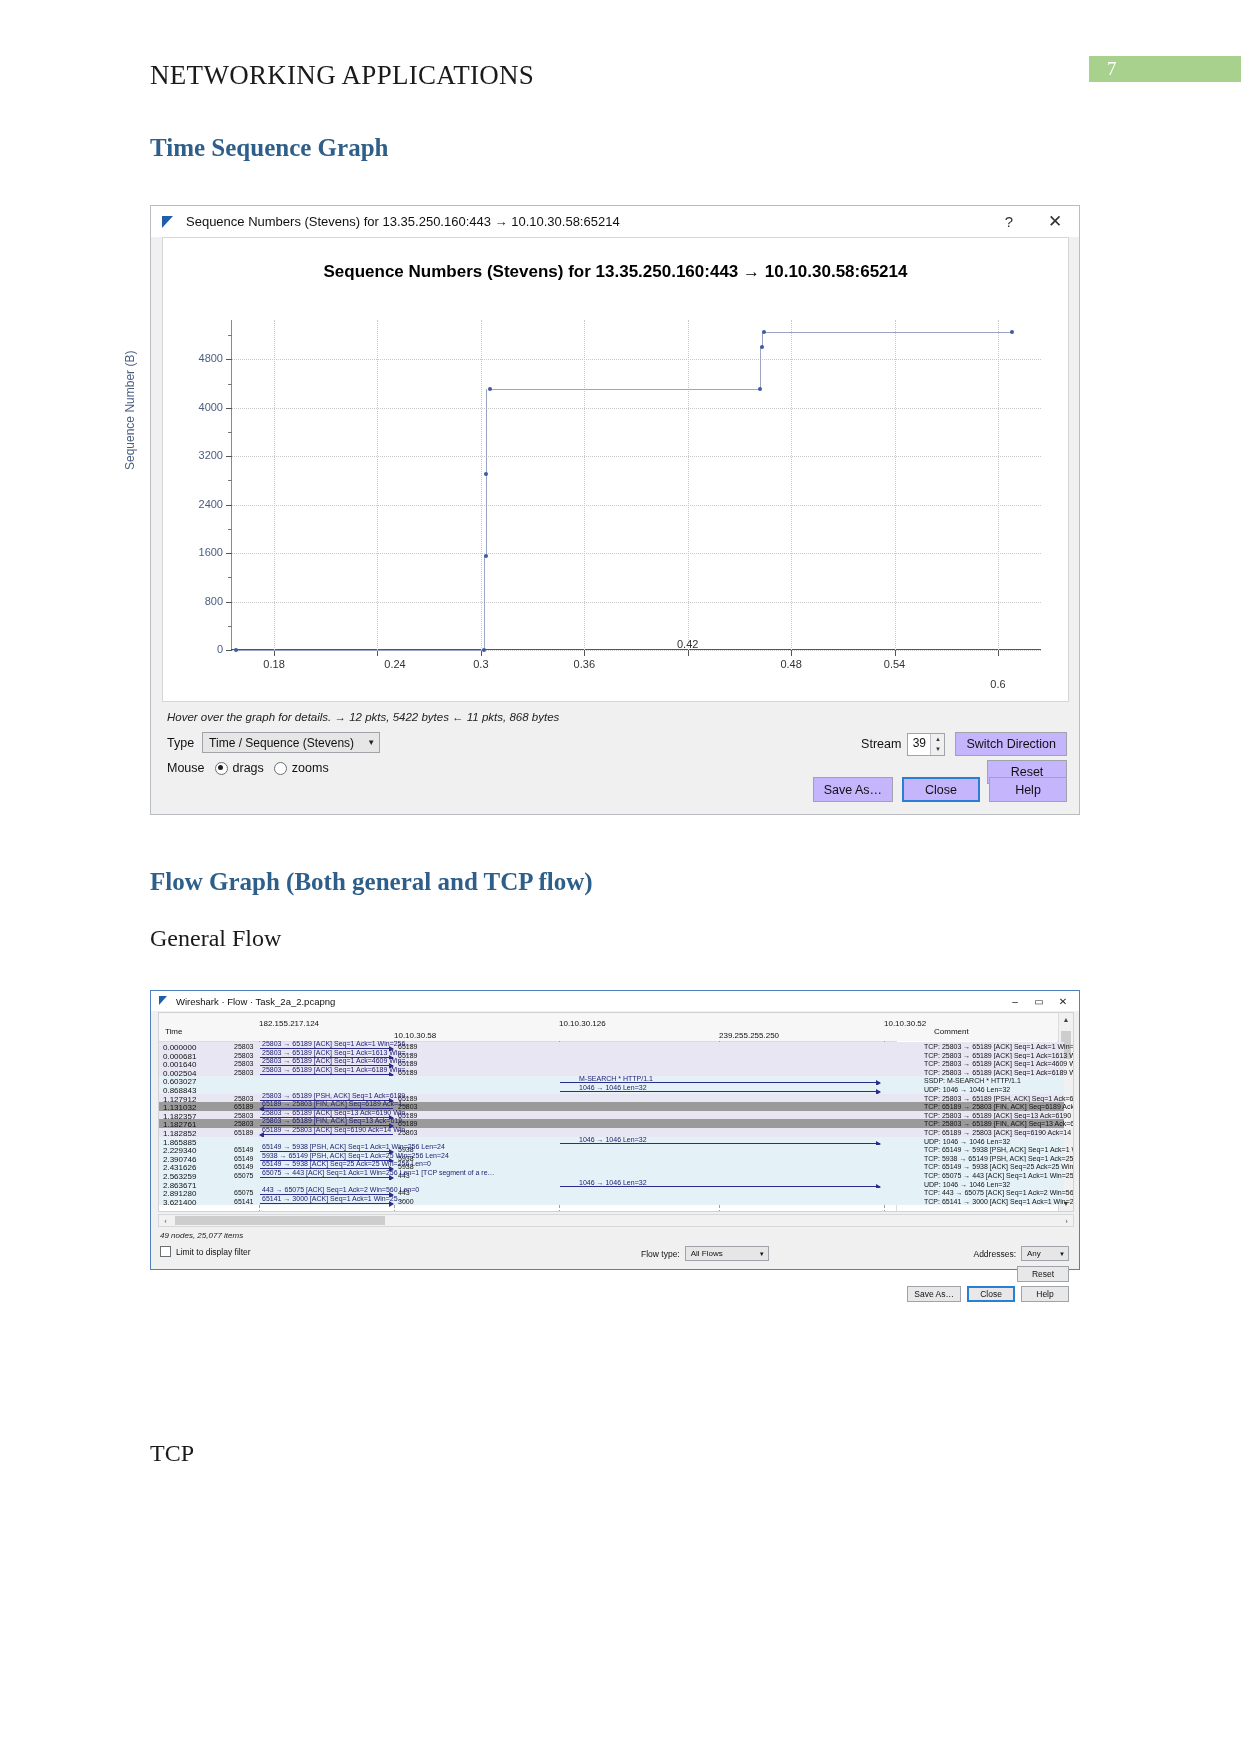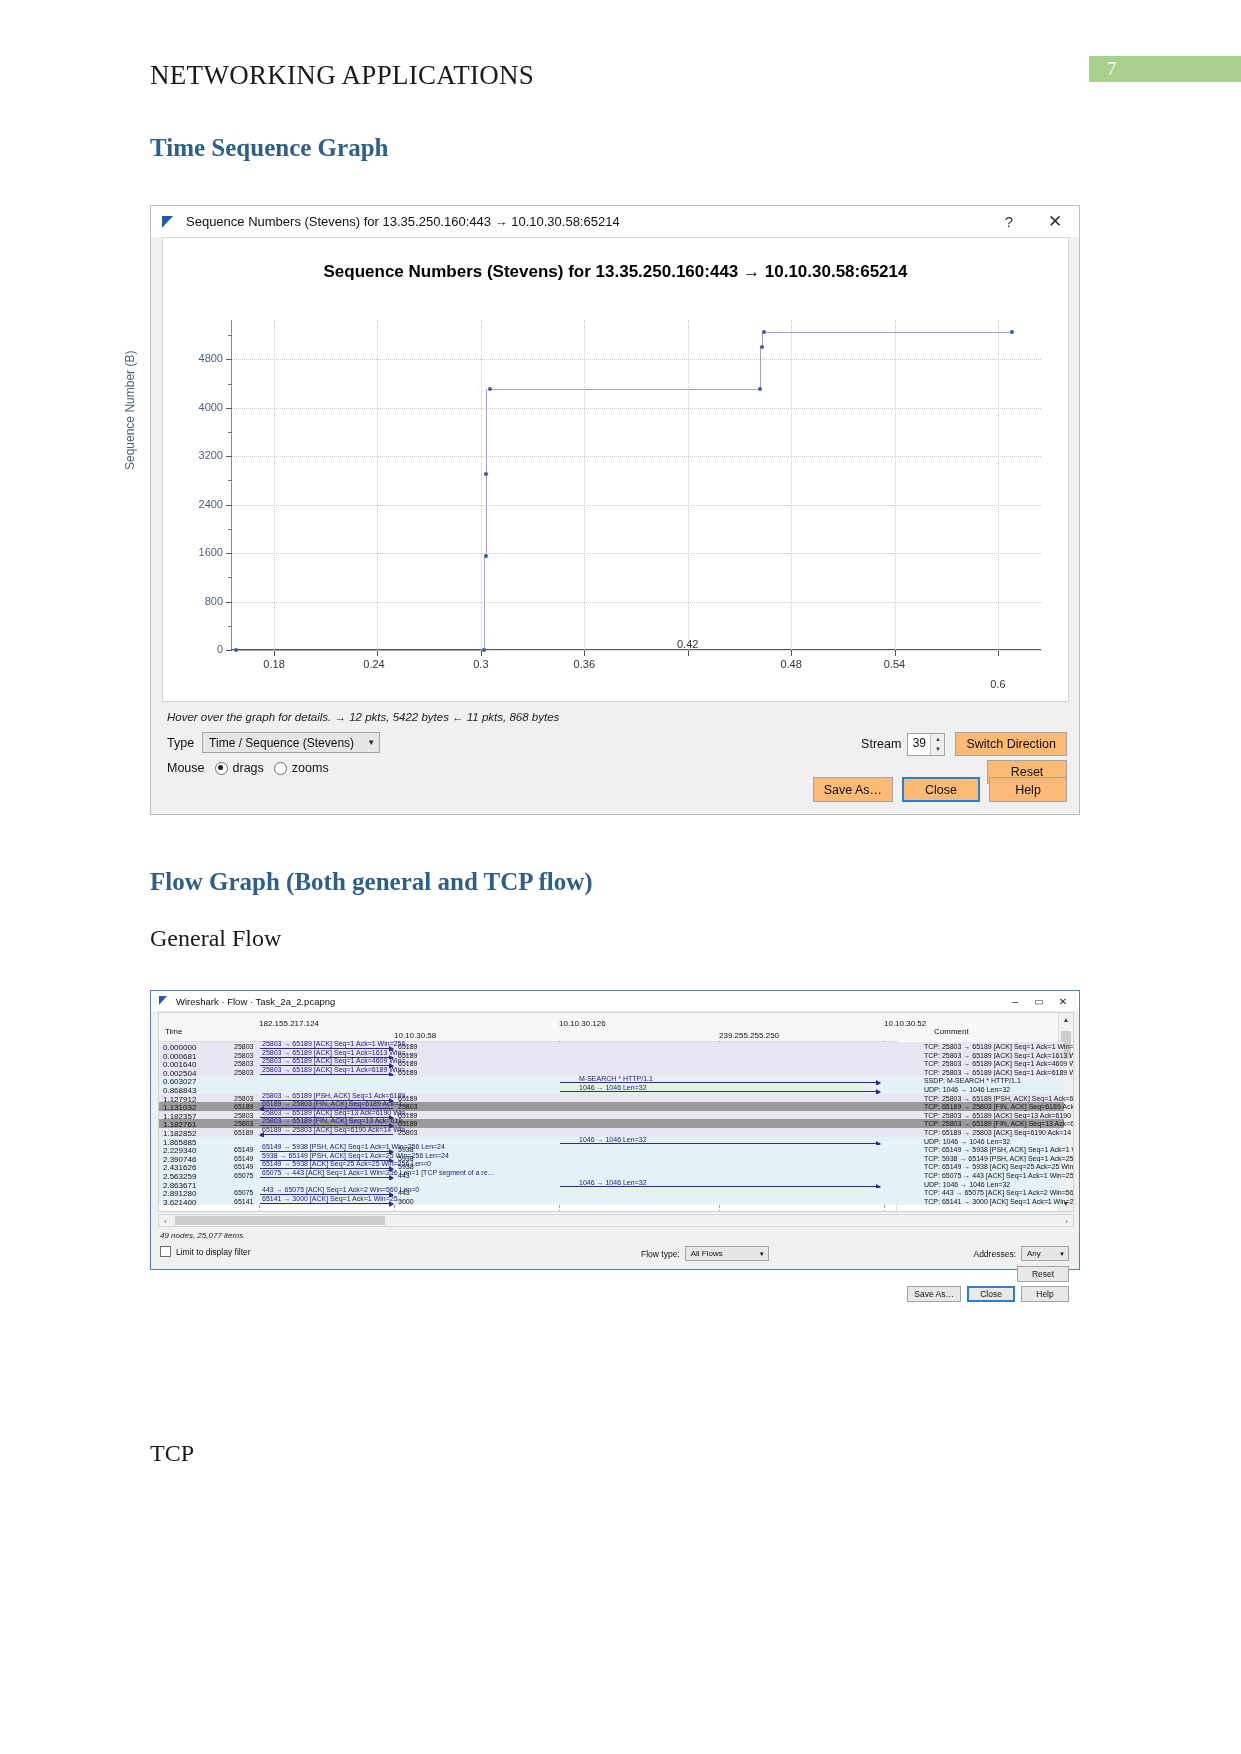--- a/index.html
+++ b/index.html
@@ -85,21 +85,21 @@
          border-radius:50%;background:#222;}
   .w1-right{position:absolute;right:12px;display:flex;align-items:center;
             font-family:"Liberation Sans",sans-serif;font-size:12.5px;color:#111;}
   #w1-stream-row{top:526px;}
   .spin{display:inline-flex;align-items:stretch;border:1px solid #a0a4a8;background:#fff;
         height:21px;margin-left:6px;}
   .spin .val{width:22px;text-align:center;font-size:12px;line-height:19px;}
   .spin .arrows{width:13px;border-left:1px solid #bfc3c7;display:flex;flex-direction:column;
                 background:#efefef;}
   .spin .arrows span{flex:1;display:flex;align-items:center;justify-content:center;font-size:6px;color:#333;}
-  .btn{background:#fdba74;border:1px solid #a0a4a8;height:24px;min-width:70px;
+  .btn{background:#c4b5fd;border:1px solid #a0a4a8;height:24px;min-width:70px;
        font-family:"Liberation Sans",sans-serif;font-size:12.5px;color:#111;
        display:inline-flex;align-items:center;justify-content:center;padding:0 10px;
        box-sizing:border-box;}
   .btn.focus{border:2px solid #2a7fd4;}
   #w1-switchdir{margin-left:10px;}
   #w1-reset{position:absolute;right:12px;top:554px;width:80px;}
   .w1-footer{position:absolute;right:12px;bottom:12px;display:flex;gap:9px;}
   #w1-footer .btn{min-width:78px;height:25px;}
 
   
@@ -224,21 +224,21 @@
           <div class="ymin" style="top: 208.899px;"></div>
           <div class="ymin" style="top: 160.459px;"></div>
           <div class="ymin" style="top: 112.018px;"></div>
           <div class="ymin" style="top: 63.578px;"></div>
           <div class="ymin" style="top: 15.1376px;"></div>
           <div class="gl-v" style="left: 43.0851px;"></div>
           <div class="xtickmark" style="left: 43.0851px; top: 330px;"></div>
           <div class="xtick" style="left: 43.0851px; top: 338px;">0.18</div>
           <div class="gl-v" style="left: 146.489px;"></div>
           <div class="xtickmark" style="left: 146.489px; top: 330px;"></div>
-          <div class="xtick" style="left: 143px; top: 338px;">0.24</div>
+          <div class="xtick" style="left: 164px; top: 338px;">0.24</div>
           <div class="gl-v" style="left: 249.894px;"></div>
           <div class="xtickmark" style="left: 249.894px; top: 330px;"></div>
           <div class="xtick" style="left: 249.894px; top: 338px;">0.3</div>
           <div class="gl-v" style="left: 353.298px;"></div>
           <div class="xtickmark" style="left: 353.298px; top: 330px;"></div>
           <div class="xtick" style="left: 353.298px; top: 338px;">0.36</div>
           <div class="gl-v" style="left: 456.702px;"></div>
           <div class="xtickmark" style="left: 456.702px; top: 330px;"></div>
           <div class="xtick" style="left: 456.702px; top: 318px;">0.42</div>
           <div class="gl-v" style="left: 560.106px;"></div>

